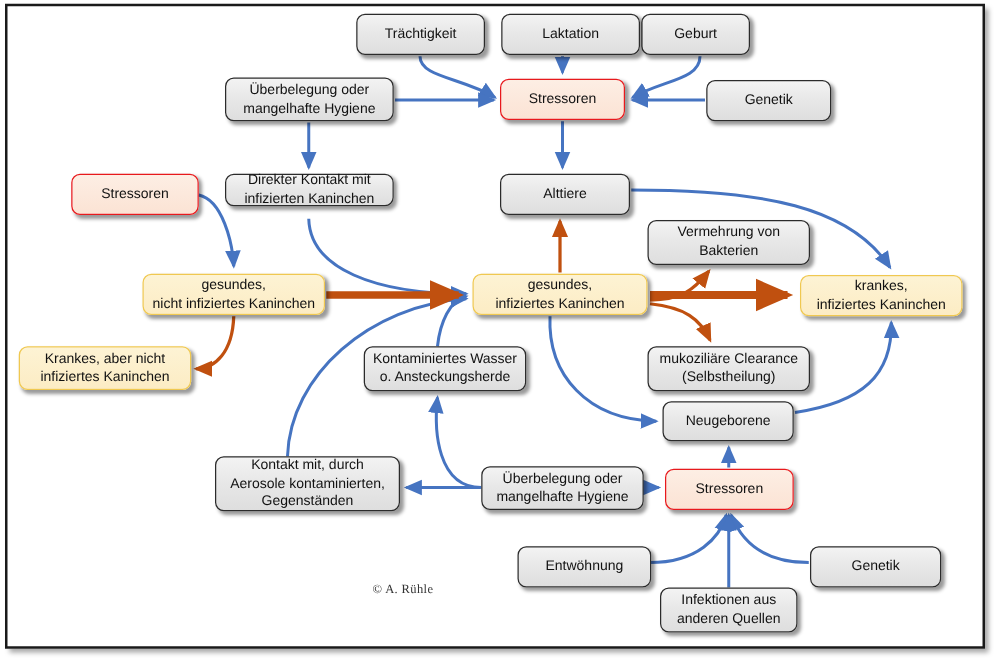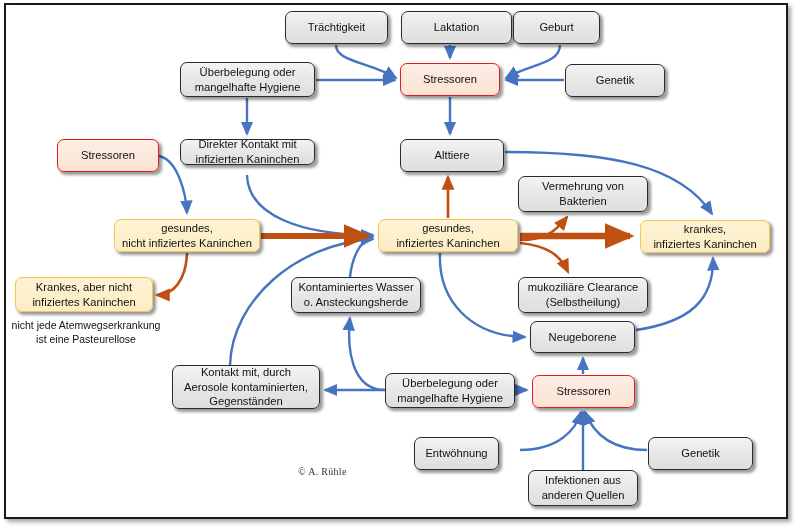--- a/index.html
+++ b/index.html
@@ -155,23 +155,21 @@
 infiziertes Kaninchen</span></div>
       <div class="node grey" style="left: 518px; top: 277px; width: 130px; height: 36px;"><span>mukoziliäre Clearance
 (Selbstheilung)</span></div>
       <div class="node grey" style="left: 530px; top: 321px; width: 105px; height: 32px;"><span>Neugeborene</span></div>
       <div class="node grey" style="left: 172px; top: 365px; width: 148px; height: 44px;"><span>Kontakt mit, durch
 Aerosole kontaminierten,
 Gegenständen</span></div>
       <div class="node grey" style="left: 385px; top: 373px; width: 130px; height: 35px;"><span>Überbelegung oder
 mangelhafte Hygiene</span></div>
       <div class="node red" style="left: 532px; top: 375px; width: 103px; height: 33px;"><span>Stressoren</span></div>
-      <div class="node grey" style="left: 414px; top: 437px; width: 85px; height: 33px;"><span>Entwöhnung</span></div>
+      <div class="node grey" style="left: 414px; top: 437px; width: 107px; height: 33px;"><span>Entwöhnung</span></div>
       <div class="node grey" style="left: 648px; top: 437px; width: 105px; height: 33px;"><span>Genetik</span></div>
       <div class="node grey" style="left: 528px; top: 470px; width: 110px; height: 36px;"><span>Infektionen aus
 anderen Quellen</span></div>
     </div>
 
-  <div class="caption" style="left:10px; top:318px; width:152px;">nicht jede Atemwegserkrankung
-ist eine Pasteurellose</div>
 
   <div class="credit" style="left:298px; top:426px;">© A. Rühle</div>
 </div>
 
 </body></html>

